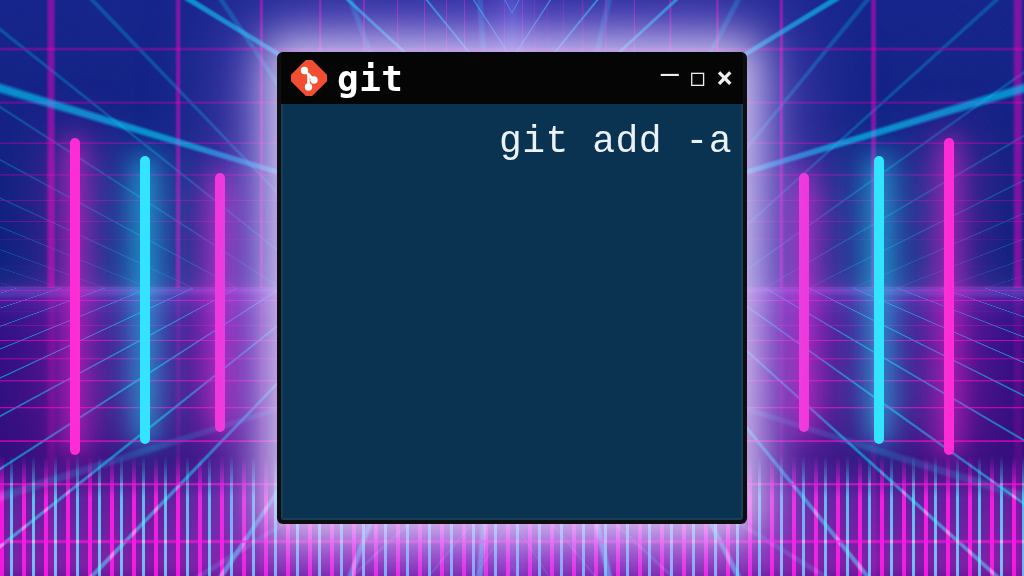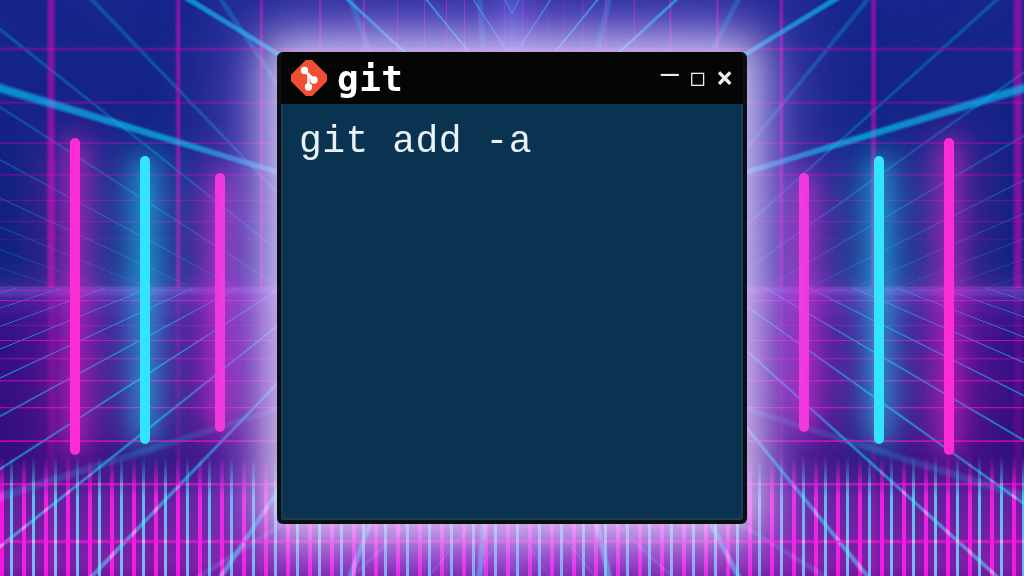--- a/index.html
+++ b/index.html
@@ -11,20 +11,21 @@
     font-family: ui-monospace, "Cascadia Mono", "Segoe UI Mono", Consolas, monospace;
   }
   .stage {
     position: relative;
     width: 1024px;
     height: 576px;
     background:
       radial-gradient(circle at 50% 50%, rgba(255,255,255,0.35) 0%, rgba(255,255,255,0) 28%),
       linear-gradient(180deg, #4a2ed8 0%, #2a1aa8 40%, #17128a 70%, #0f0f6a 100%);
     overflow: hidden;
+    text-align: right;
   }
 
   
   .persp {
     position: absolute;
     inset: 0;
     perspective: 700px;
     perspective-origin: 50% 50%;
   }
   .floor, .ceiling, .wall-left, .wall-right {
@@ -168,21 +169,21 @@
     color: #eeeeee;
     line-height: 1;
     cursor: pointer;
     user-select: none;
   }
   .wc.min  { font-size: 30px; transform: translateY(-5px); }
   .wc.max  { font-size: 22px; }
   .wc.close{ font-size: 28px; font-weight: 600; }
 
   .term-body {
-    padding: 14px 18px;
+    padding: 14px 11px;
     color: #eaf2f7;
     font-family: ui-monospace, Consolas, "Courier New", monospace;
   }
   .command {
     font-size: 38px;
     line-height: 1.25;
     white-space: pre;
     letter-spacing: 0.5px;
   }
 

